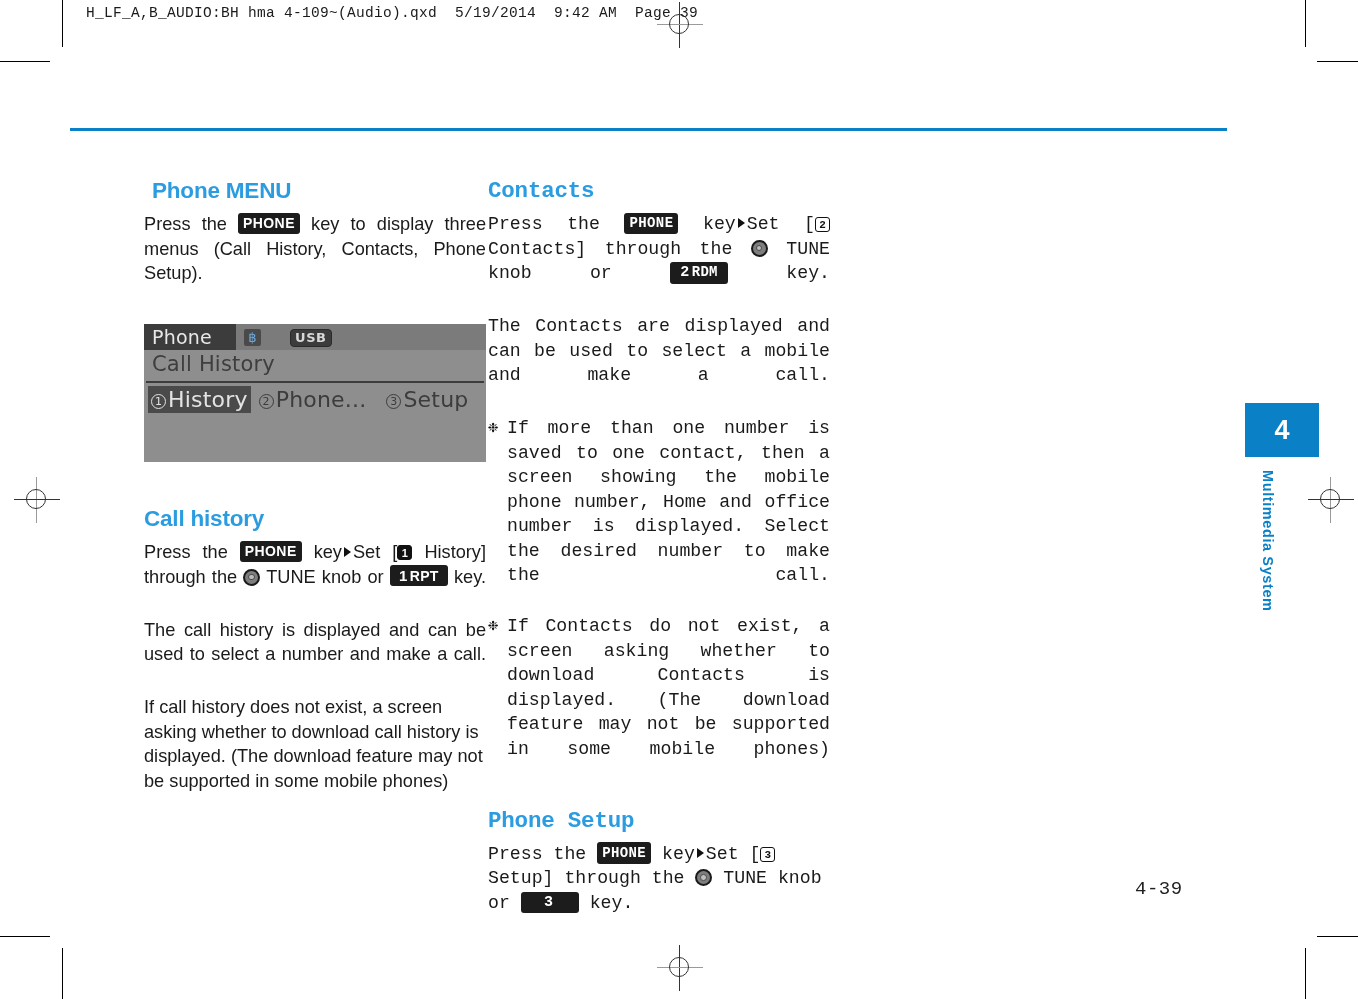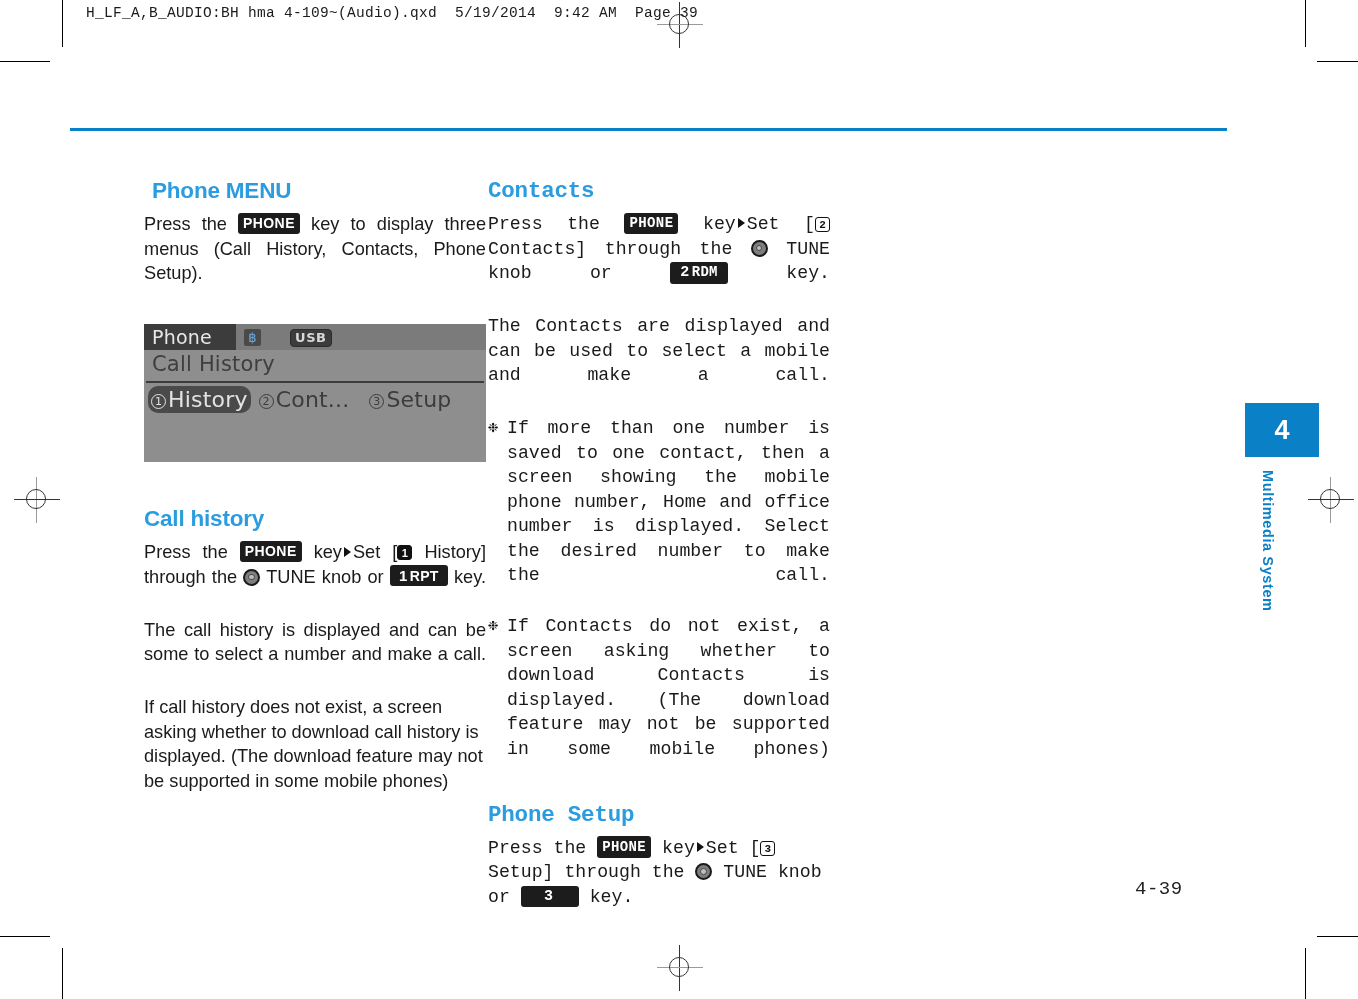--- a/index.html
+++ b/index.html
@@ -324,21 +324,21 @@
   .menu-item {
     font-size: 22px;
     color: #3c3c3c;
     letter-spacing: 0.2px;
     white-space: nowrap;
     padding: 1px 2px;
   }
   .menu-item.selected {
     background: #4a4a4a;
     color: #e3e3e3;
-    border-radius: 10px;
+    border-radius: 0;
     padding: 1px 3px;
   }
   .menu-gap { width: 6px; }
   .menu-gap-wide { width: 16px; }
   .scnum {
     display: inline-block;
     width: 15px; height: 15px;
     line-height: 13px;
     text-align: center;
     border: 1.4px solid currentColor;
@@ -406,38 +406,38 @@
     <div class="screen-titlebar">
       <div class="tab">Phone</div>
       <div class="bt-icon">฿</div>
       <div class="usb-badge">USB</div>
     </div>
     <div class="screen-subtitle">Call History</div>
     <div class="screen-divider"></div>
     <div class="screen-menu">
       <div class="menu-item selected"><span class="scnum">1</span><span>History</span></div>
       <div class="menu-gap"></div>
-      <div class="menu-item"><span class="scnum">2</span><span>Cont...</span></div>
+      <div class="menu-item"><span class="scnum">2</span><span>Phone...</span></div>
       <div class="menu-gap-wide"></div>
       <div class="menu-item"><span class="scnum">3</span><span>Setup</span></div>
     </div>
   </div>
 
   <h2 class="section" style="margin-top:44px;">Call history</h2>
 
   <p class="body j"><span>Press the</span>
     <span class="key">PHONE</span>
     <span>key</span><span class="arrow"></span><span>Set [</span><span class="cnum solid">1</span>
     <span>History] through the</span>
     <span class="knob"></span>
     <span>TUNE knob or</span>
     <span class="key num wide"><span>1</span><span class="sub">RPT</span></span>
     <span>key.</span></p>
 
-  <p class="body j">The call history is displayed and can be some to select a number and make a call.</p>
+  <p class="body j">The call history is displayed and can be used to select a number and make a call.</p>
 
   <p class="body j">If call history does not exist, a screen asking whether to download call history is displayed. (The download feature may not be supported in some mobile phones)</p>
 </div>
 
 <div class="col col-right">
 
   <h2 class="section">Contacts</h2>
 
   <p class="body j"><span>Press the</span>
     <span class="key">PHONE</span>
@@ -453,21 +453,21 @@
   <div class="bullet-row">
     <div class="bullet-mark">❉</div>
     <div class="bullet-text j">If more than one number is saved to one contact, then a screen showing the mobile phone number, Home and office number is displayed. Select the desired number to make the call.</div>
   </div>
 
   <div class="bullet-row">
     <div class="bullet-mark">❉</div>
     <div class="bullet-text j">If Contacts do not exist, a screen asking whether to download Contacts is displayed. (The download feature may not be supported in some mobile phones)</div>
   </div>
 
-  <h2 class="section" style="margin-top:16px;">Phone Setup</h2>
+  <h2 class="section" style="margin-top:22px;">Phone Setup</h2>
 
   <p class="body j"><span>Press the</span>
     <span class="key">PHONE</span>
     <span>key</span><span class="arrow"></span><span>Set [</span><span class="cnum">3</span>
     <span>Setup] through the</span>
     <span class="knob"></span>
     <span>TUNE knob or</span>
     <span class="key num wide"><span>3</span><span class="sub"></span></span>
     <span>key.</span></p>
 

